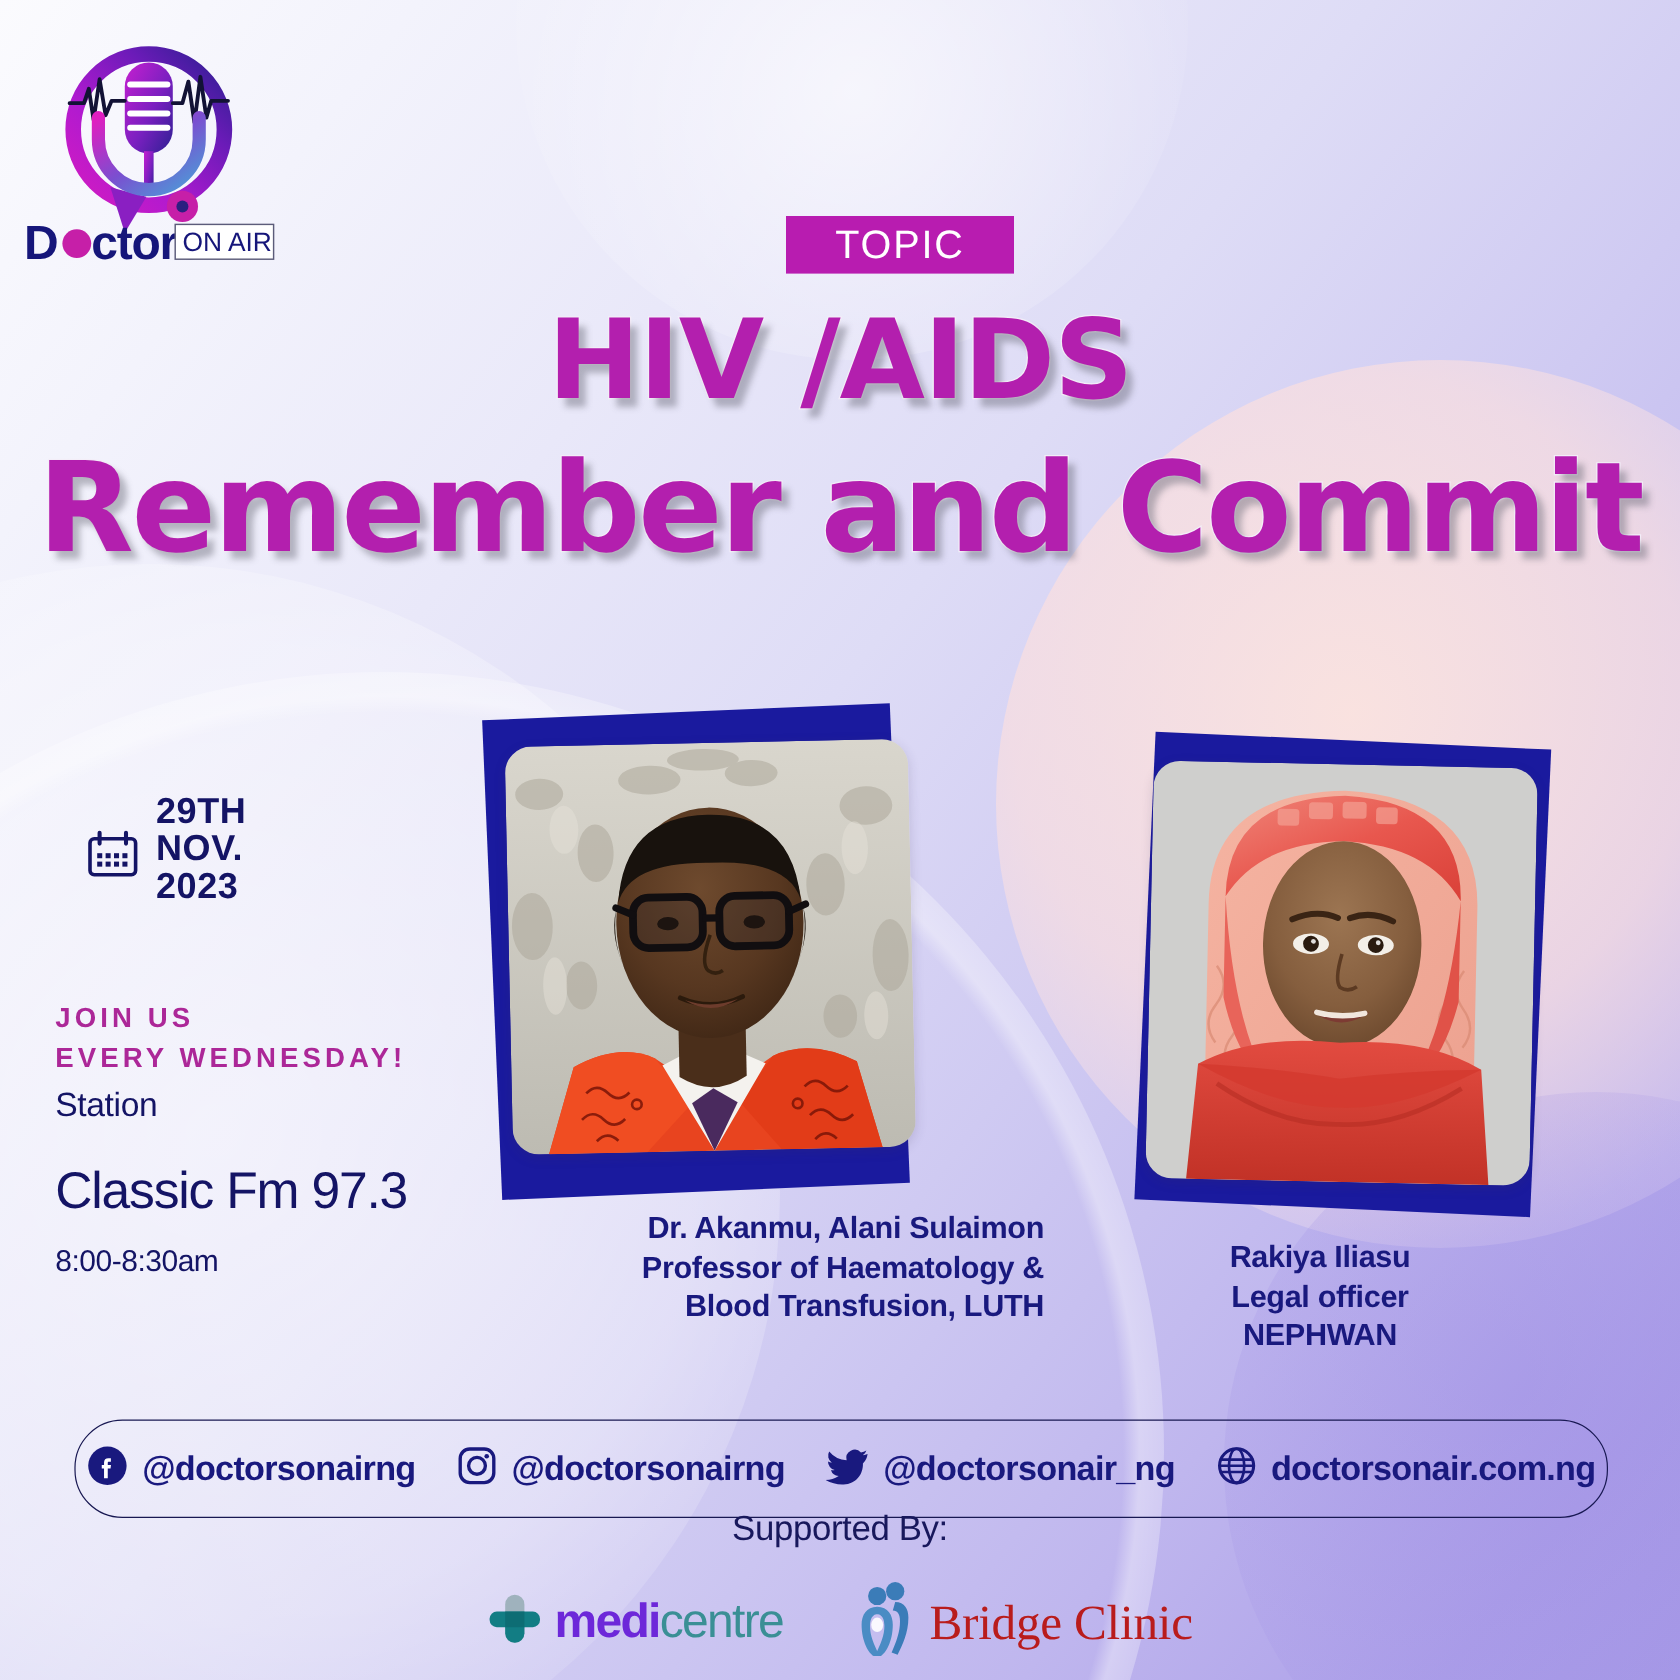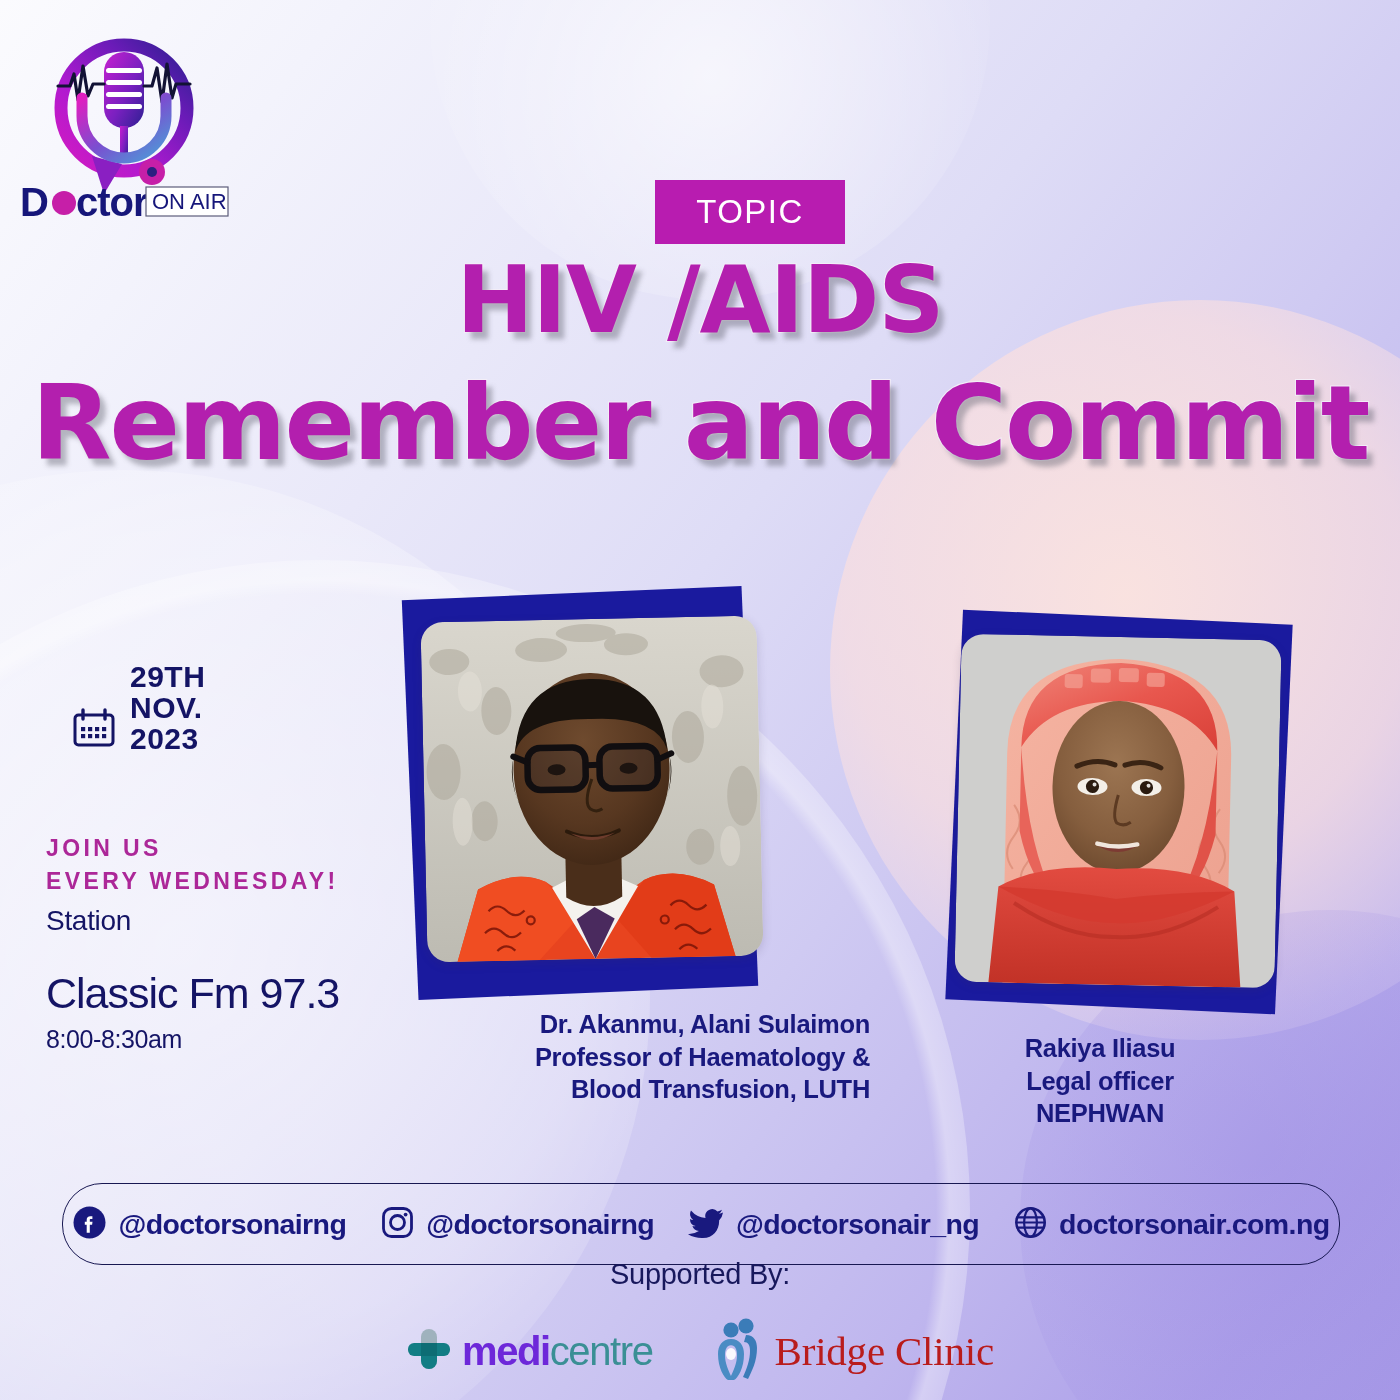--- a/index.html
+++ b/index.html
@@ -52,21 +52,21 @@
         rgba(255,255,255,.16) 74%, rgba(255,255,255,0) 80%);
   }
 
   
   .logo { position:absolute; left:18px; top:16px; width:212px; height:212px; }
   .logo svg { display:block; }
 
   
   .topic-badge {
     position:absolute; left:655px; top:180px;
-    width:190px; height:64px;
+    width:190px; height:48px;
     background:#b81cb0;
     display:flex; align-items:center; justify-content:center;
   }
   .topic-badge span {
     color:#fff; font-size:33px; font-weight:400; letter-spacing:1.5px;
     font-family:"Liberation Sans", sans-serif;
   }
 
   .title-wrap { position:absolute; left:0; right:0; top:255px; text-align:center; }
   .title-l1, .title-l2 {
@@ -78,40 +78,40 @@
     paint-order: stroke fill;
     text-shadow: 6px 7px 5px rgba(96,96,110,.42);
     letter-spacing:-1px;
   }
   .title-l1 { font-size:92px; }
   .title-l2 { font-size:104px; margin-top:24px; letter-spacing:-2px; }
 
   
   .date-row {
     position:absolute; left:72px; top:662px;
-    display:flex; align-items:flex-end; gap:14px;
+    display:flex; align-items:center; gap:14px;
   }
   .cal-icon { margin-top:14px; }
   .date-text {
     color:#141465; font-weight:bold; font-size:30px;
     line-height:1.03; letter-spacing:.5px;
     font-family:"Liberation Sans", sans-serif;
   }
 
   .join-block { position:absolute; left:46px; top:832px; }
   .join-line {
     color:#ac2798; font-weight:bold; font-size:23px;
     letter-spacing:3.4px; line-height:1.42;
     font-family:"Liberation Sans", sans-serif;
   }
 
   .station-block { position:absolute; left:46px; top:905px; color:#141465; }
   .station-label { font-size:28px; font-weight:400; line-height:1.15; letter-spacing:-.3px; }
   .station-name  { font-size:43px; font-weight:400; line-height:1.12; letter-spacing:-1px;margin-top:32px; }
-  .station-time  { font-size:25px; font-weight:400; line-height:1.25; letter-spacing:-.4px; margin-top:7px; }
+  .station-time  { font-size:25px; font-weight:400; line-height:1.25; letter-spacing:-.4px; margin-top:19px; }
 
   
   .speaker { position:absolute; }
   .sp1 { left:400px; top:585px; }
   .sp2 { left:940px; top:615px; }
 
   .frame { position:relative; }
   .frame .accent {
     position:absolute; background:#1a1a9e;
   }

